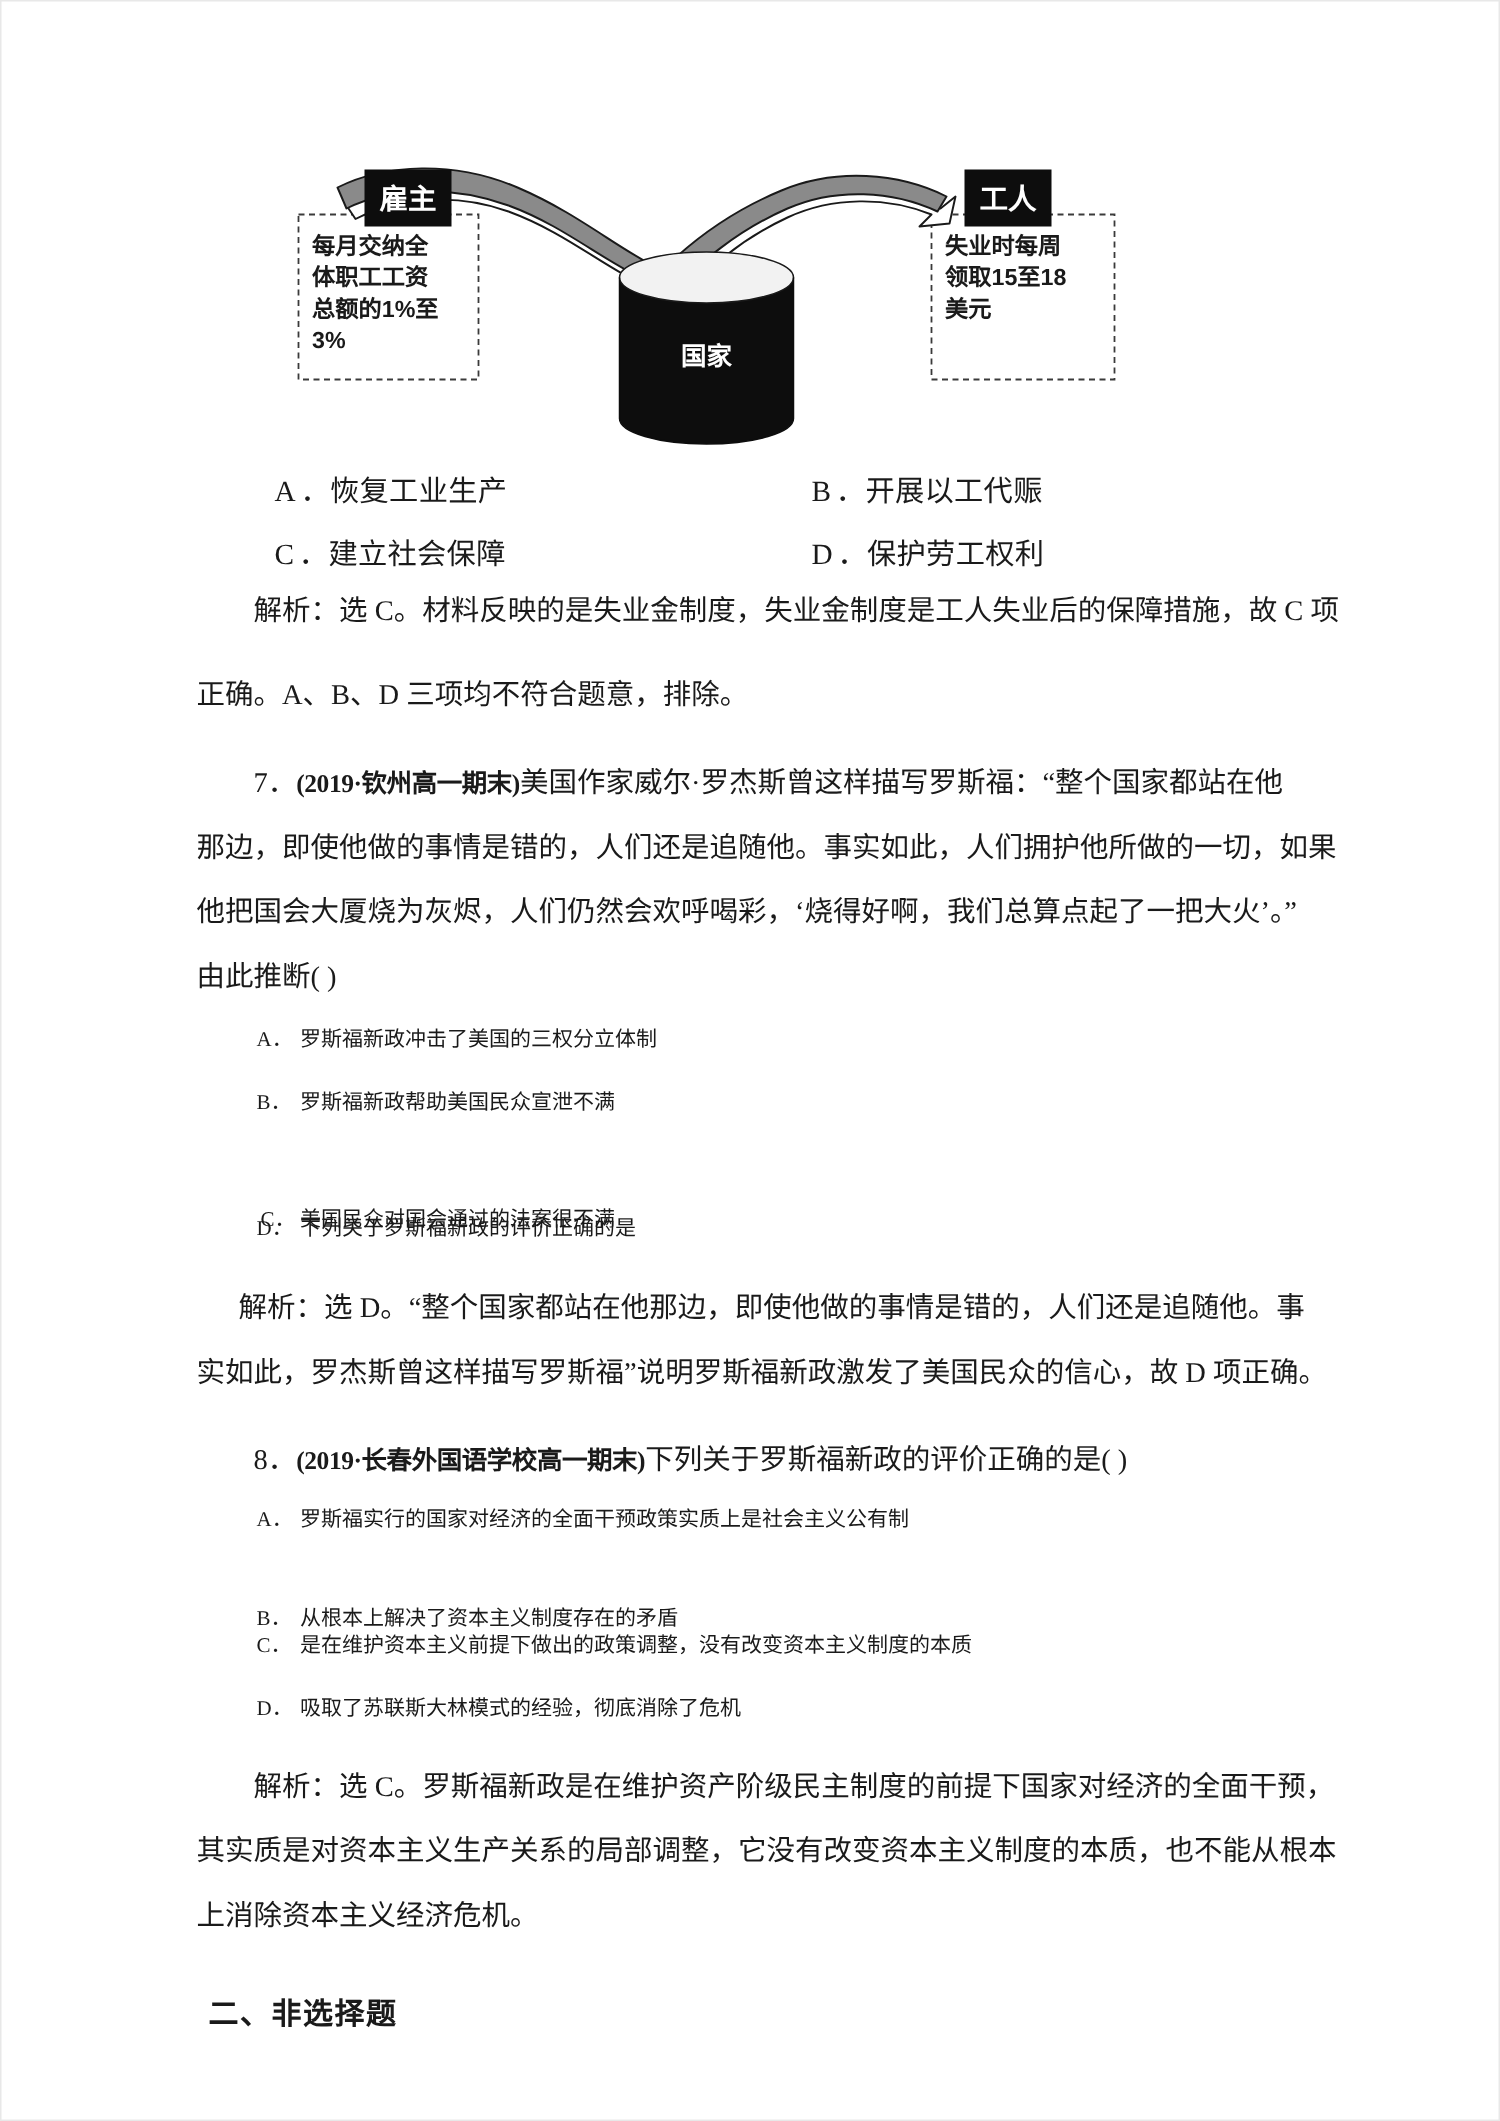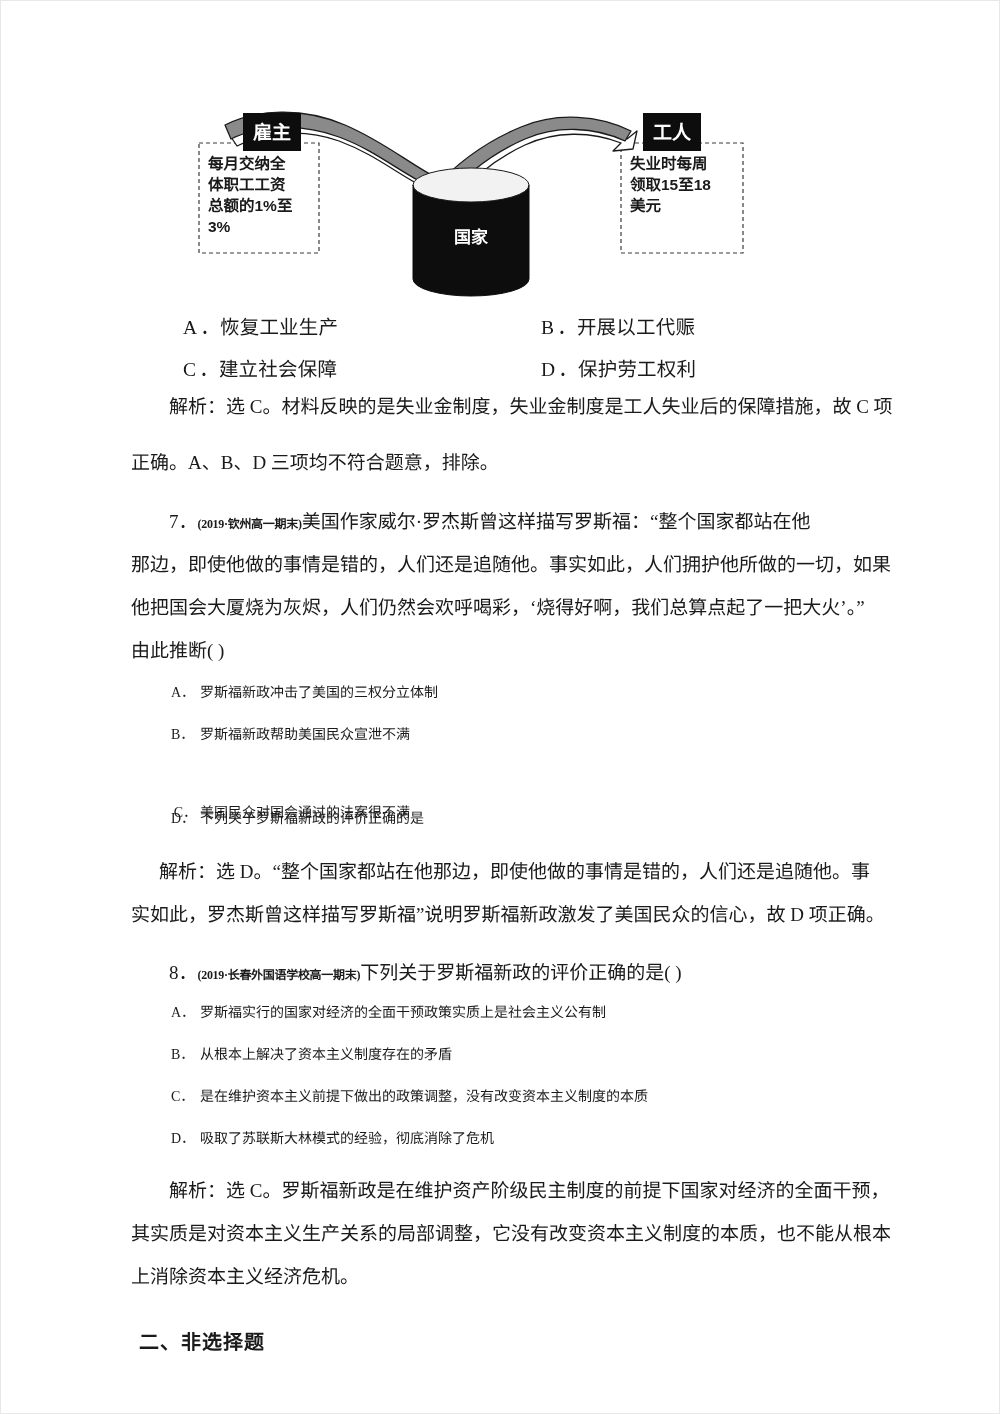--- a/index.html
+++ b/index.html
@@ -63,21 +63,21 @@
   }
   .opt-letter {
     font-family: "Liberation Serif", serif;
     margin-right: 3px;
   }
   .qnum {
     font-family: "Liberation Serif", serif;
   }
   .src-bold {
     font-weight: bold;
-    font-size: 12px;
+    font-size: 17px;
     letter-spacing: -0.3px;
     text-align: center;
   }
   .blank-paren {
     letter-spacing: 0;
   }
 
   .single-line {
     position: absolute;
     left: 0;
@@ -209,21 +209,21 @@
     <div class="single-line" style="top:855px; left:28px;">解析：选 D。“整个国家都站在他那边，即使他做的事情是错的，人们还是追随他。事</div>
     <div class="single-line" style="top:898px; left:0px;">实如此，罗杰斯曾这样描写罗斯福”说明罗斯福新政激发了美国民众的信心，故 D 项正确。</div>
 
     <div class="single-line" style="top:956px; left:38px;">
       <span class="qnum">8．</span><span class="src-bold">(2019·长春外国语学校高一期末)</span><span class="blank-paren">下列关于罗斯福新政的评价正确的是(        )</span>
     </div>
 
     <div class="opt-list-item" style="top:1000px;">
       <span class="opt-letter">A．</span><span>罗斯福实行的国家对经济的全面干预政策实质上是社会主义公有制</span>
     </div>
-    <div class="opt-list-item" style="top:1042px;">
+    <div class="opt-list-item" style="top:1066px;">
       <span class="opt-letter">B．</span><span>从根本上解决了资本主义制度存在的矛盾</span>
     </div>
     <div class="opt-list-item" style="top:1084px;">
       <span class="opt-letter">C．</span><span>是在维护资本主义前提下做出的政策调整，没有改变资本主义制度的本质</span>
     </div>
     <div class="opt-list-item" style="top:1126px;">
       <span class="opt-letter">D．</span><span>吸取了苏联斯大林模式的经验，彻底消除了危机</span>
     </div>
 
     <div class="single-line" style="top:1174px; left:38px;">解析：选 C。罗斯福新政是在维护资产阶级民主制度的前提下国家对经济的全面干预，</div>

